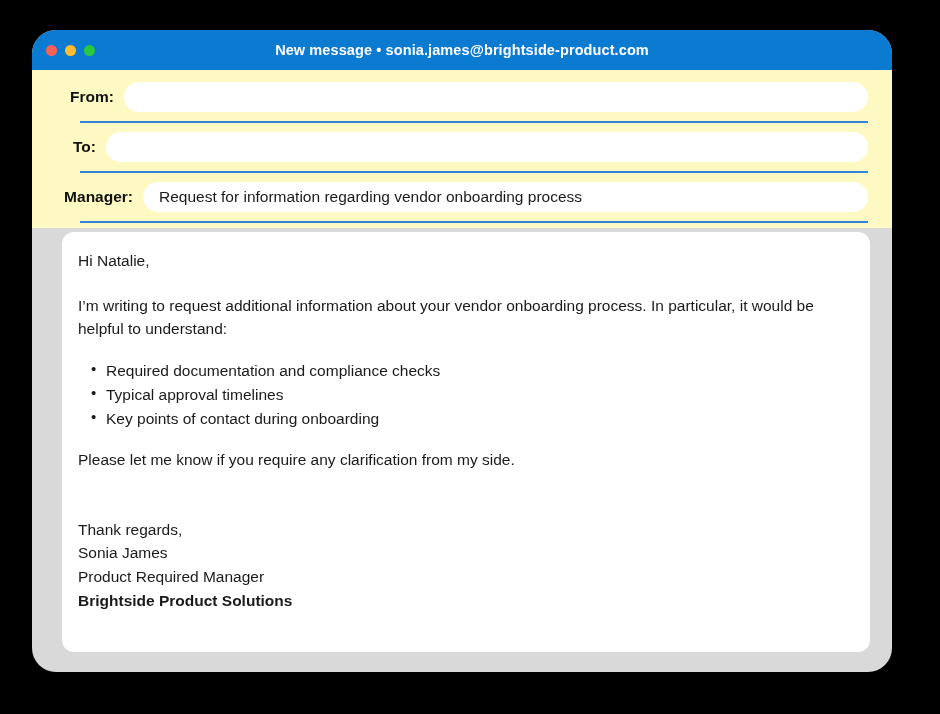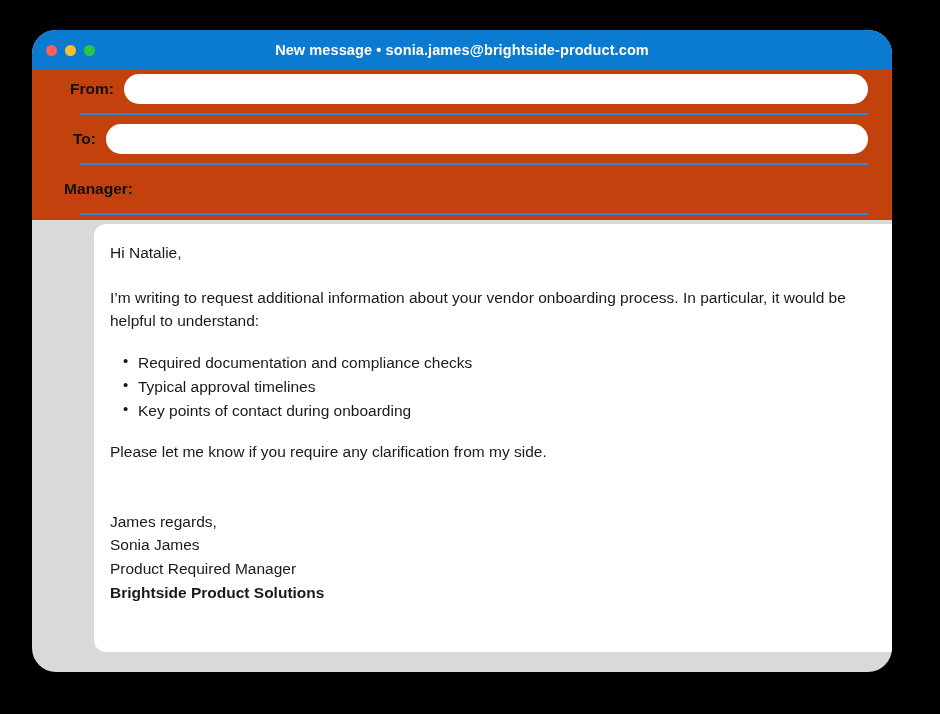--- a/index.html
+++ b/index.html
@@ -66,21 +66,22 @@
     color: #ffffff;
     font-size: 14.5px;
     font-weight: bold;
     letter-spacing: 0.1px;
     white-space: nowrap;
   }
 
   
   .headers {
     flex: 0 0 auto;
-    background: #c2410c;
+    background: #fef9c3;
+    padding-top: 8px;
   }
 
   .field-row {
     display: flex;
     align-items: center;
     height: 38px;
     padding-left: 16px;
     padding-right: 24px;
   }
 
@@ -124,21 +125,20 @@
     min-height: 0;
   }
 
   .body-card {
     width: 100%;
     height: 100%;
     background: #ffffff;
     border-radius: 12px;
     padding: 18px 26px 18px 16px;
     overflow: hidden;
-    margin-left: 32px;
   }
 
   .body-text {
     font-size: 15.5px;
     line-height: 1.45;
     color: #1a1a1a;
   }
 
   .body-text p { margin: 0; }
 
@@ -192,20 +192,21 @@
     <div class="divider"></div>
 
     <div class="field-row">
       <span class="field-label to">To:</span>
       <input class="field-input" type="text" value="" style="">
     </div>
     <div class="divider"></div>
 
     <div class="field-row">
       <span class="field-label subject">Manager:</span>
+      <input class="field-input" type="text" value="Request for information regarding vendor onboarding process" style="">
     </div>
     <div class="divider"></div>
 
   </div>
 
   <div class="body-wrap">
     <div class="body-card">
       <div class="body-text">
 
         <p>Hi Natalie,</p>
@@ -224,21 +225,21 @@
 
         <div class="spacer-sm"></div>
 
         <p>Please let me know if you require any clarification from my side.</p>
 
         <div class="spacer"></div>
 
 
         <div class="spacer"></div>
 
-        <p class="sig-line">James regards,</p>
+        <p class="sig-line">Thank regards,</p>
         <p class="sig-line">Sonia James</p>
         <p class="sig-line">Product Required Manager</p>
         <p class="sig-line sig-company">Brightside Product Solutions</p>
 
       </div>
     </div>
   </div>
 
 </div>
 

